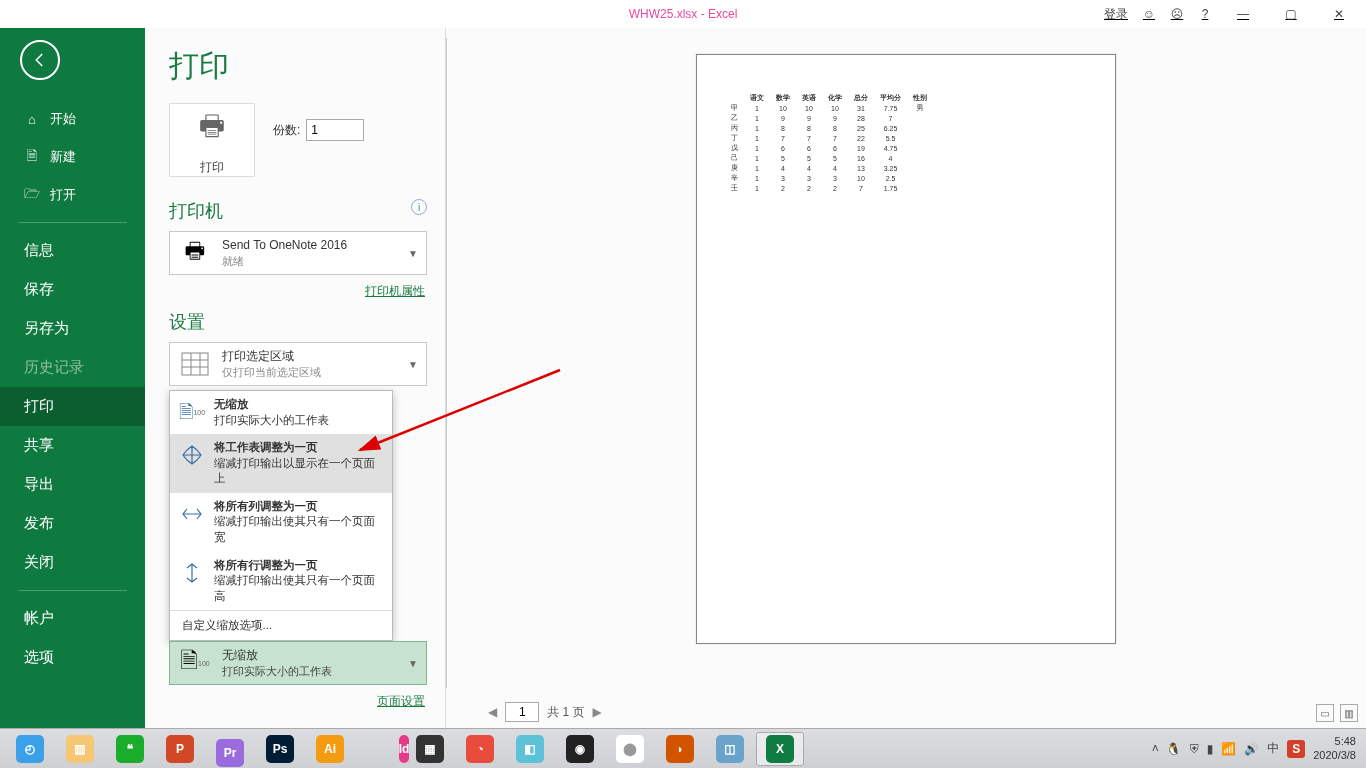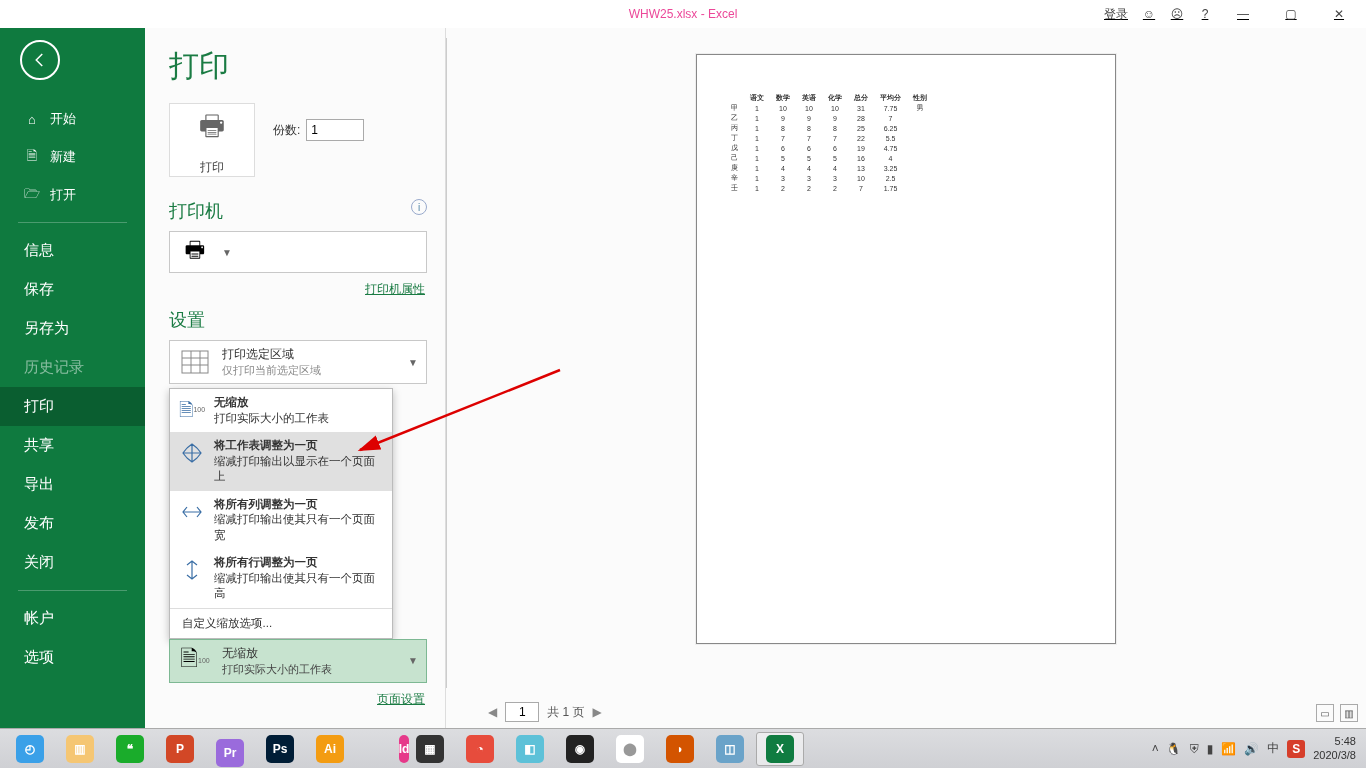--- a/index.html
+++ b/index.html
@@ -173,20 +173,24 @@
           <input class="copies-input" type="number" value="1" style="">
         </div>
       </div>
 
       <div style="clear:both">
         <span class="info-icon">i</span>
         <div class="section-title">打印机</div>
       </div>
       <div class="dd-box">
         <div class="dd-icon">🖶</div>
+        <div class="dd-text">
+          <div>Send To OneNote 2016</div>
+          <div class="sub">就绪</div>
+        </div>
         <div class="chev">▼</div>
       </div>
       <a class="link">打印机属性</a>
 
       <div class="section-title" style="clear:both">设置</div>
 
       <div class="dd-box">
         <div class="dd-icon">
           <svg width="28" height="24" viewBox="0 0 28 24">
               <rect x="1" y="1" width="26" height="22" fill="none" stroke="#888"></rect>

